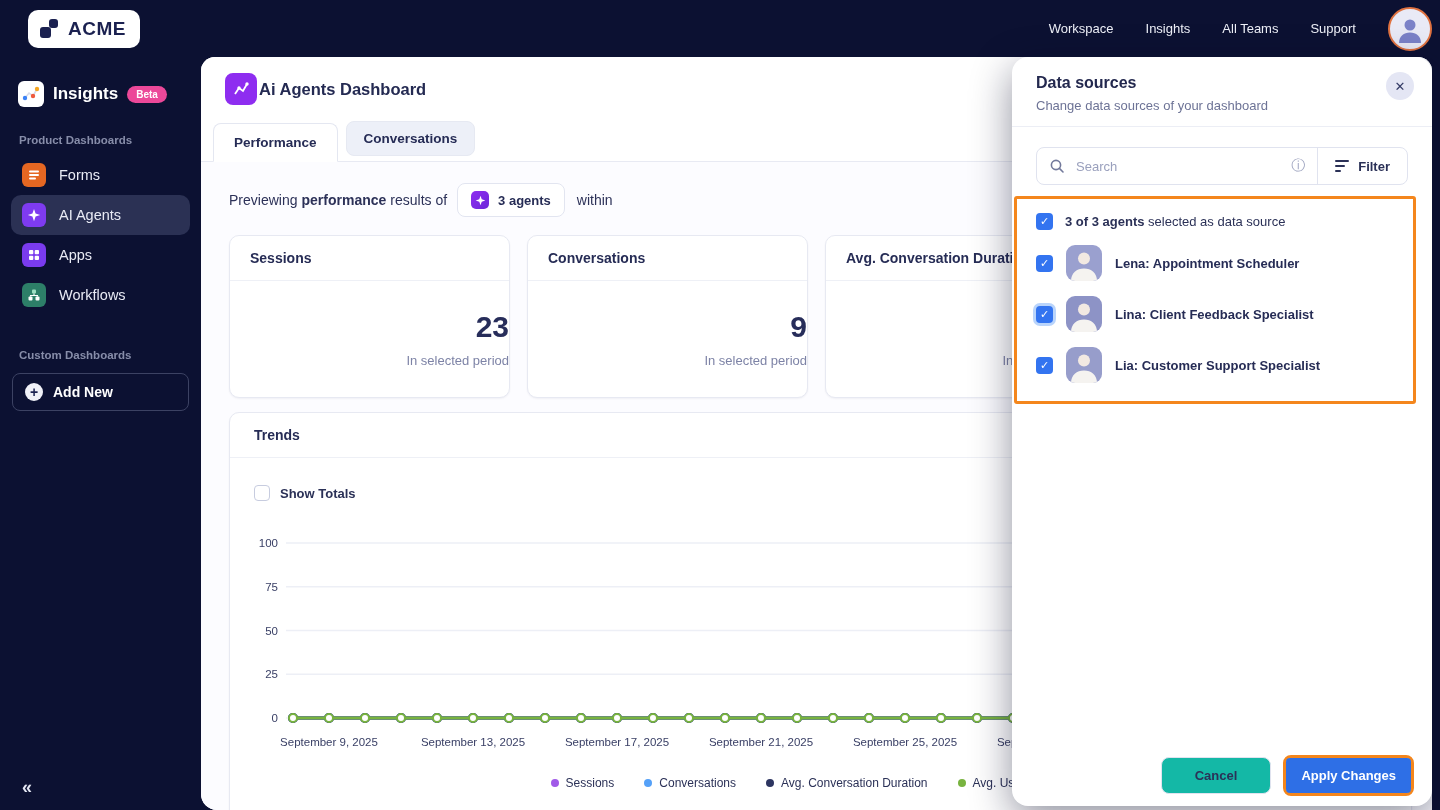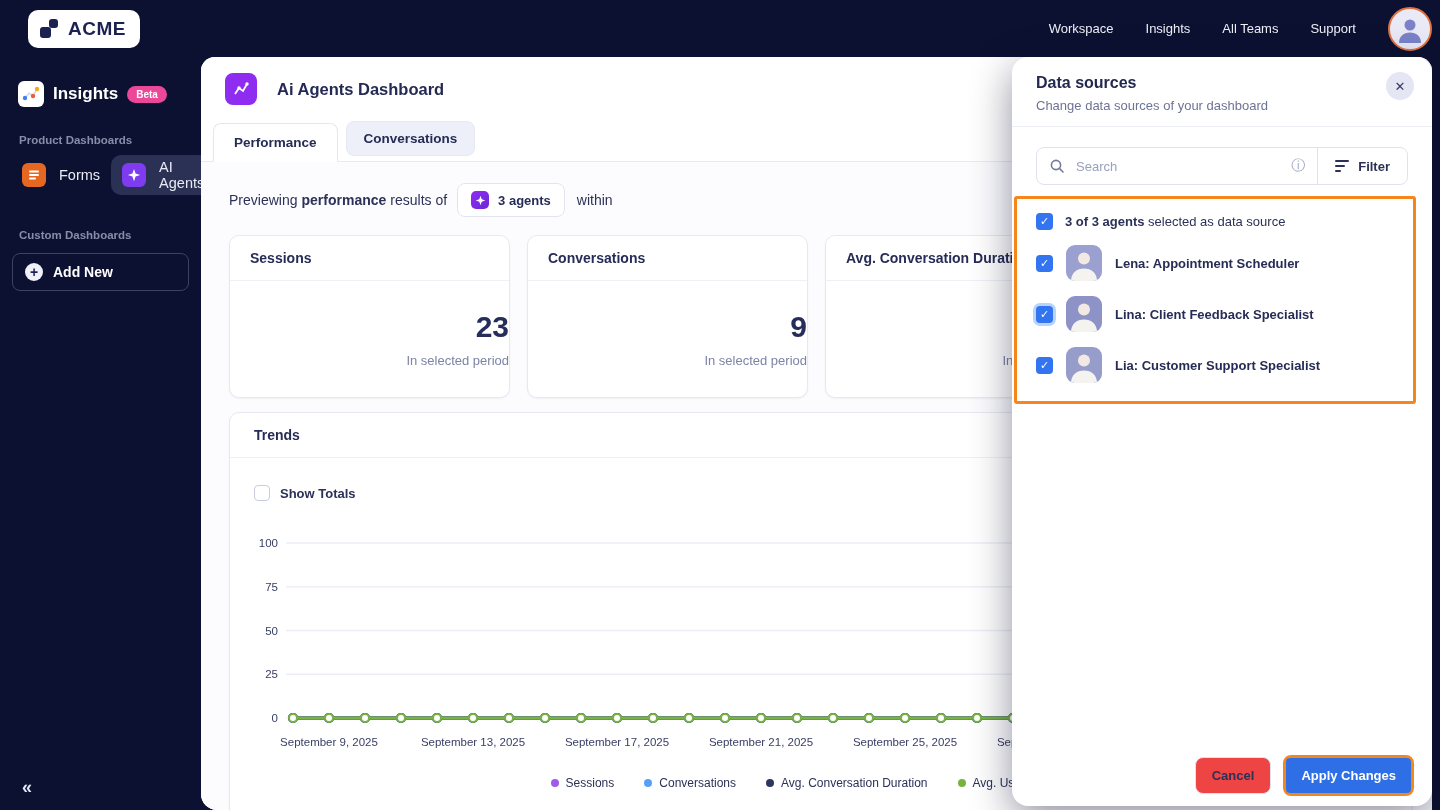--- a/index.html
+++ b/index.html
@@ -21,37 +21,37 @@
   .top-avatar{position:absolute;right:8px;top:7px;width:44px;height:44px;border-radius:50%;
         background:#e9eaf6;border:2.5px solid #e07240;display:flex;align-items:center;justify-content:center;overflow:hidden;}
 
   
   .sidebar{position:absolute;top:57px;left:0;width:201px;bottom:0;}
   .side-app{display:flex;align-items:center;gap:9px;padding:24px 0 0 18px;}
   .insights-icon{width:26px;height:26px;background:#fff;border-radius:6px;display:flex;align-items:center;justify-content:center;}
   .side-app-name{font-size:17px;font-weight:bold;color:#fff;}
   .beta-pill{background:#ec4899;color:#fff;font-size:10px;font-weight:bold;border-radius:9px;padding:3px 9px;}
   .side-label{margin:27px 0 9px 19px;font-size:11.5px;font-weight:bold;color:#878da9;}
-  #side-items{margin:0 11px;display:flex;flex-direction:row;gap:0;}
+  #side-items{margin:0 11px;display:flex;flex-direction:column;gap:0;}
   .side-item{display:flex;align-items:center;gap:13px;height:40px;padding:0 11px;border-radius:10px;
              color:#e9ebf5;font-size:14.5px;cursor:pointer;}
   .side-item.active{background:#2b3154;}
   .sicon{width:24px;height:24px;border-radius:6px;flex:none;display:flex;align-items:center;justify-content:center;}
   .sicon svg{display:block;}
   .add-new{margin:12px 12px 0;width:177px;height:38px;background:transparent;border:1px solid #3c4263;
            border-radius:8px;display:flex;align-items:center;gap:10px;padding:0 12px;cursor:pointer;}
   .add-new .plus{width:18px;height:18px;border-radius:50%;background:#f0f1f8;color:#1b2150;font-size:14px;
            font-weight:bold;display:flex;align-items:center;justify-content:center;line-height:1;}
   .add-new span.lbl{color:#fff;font-size:14px;font-weight:bold;}
   .collapse{position:absolute;left:22px;bottom:12px;color:#e4e7f3;font-size:18px;font-weight:bold;cursor:pointer;}
 
   
   .mainpanel{position:absolute;top:57px;left:201px;right:8px;bottom:0;background:#fff;
              border-radius:14px 14px 0 16px;overflow:hidden;display:flex;flex-direction:column;}
-  .main-head{height:64px;flex:none;display:flex;align-items:center;gap:20px;padding:0 24px;background:#fff;}
+  .main-head{height:64px;flex:none;display:flex;align-items:center;gap:2px;padding:0 24px;background:#fff;}
   .dash-icon{width:32px;height:32px;border-radius:8px;background:#8e2df0;display:flex;align-items:center;justify-content:center;}
   .main-title{font-size:16.5px;font-weight:bold;color:#242a52;}
   .tabs{flex:none;display:flex;align-items:flex-end;padding-left:12px;border-bottom:1px solid #e8eaf3;background:#fff;}
   .tab{font-size:13.5px;color:#262c55;cursor:pointer;}
   .tab.active{font-weight:bold;background:#fff;border:1px solid #e4e7f1;border-bottom-color:#fff;
       border-radius:8px 8px 0 0;padding:11px 20px;margin-bottom:-1px;}
   .tab.inactive{font-weight:600;background:#edf0f8;border:1px solid #e6e9f2;border-radius:8px;
       padding:9px 17px;margin:0 0 5px 8px;}
   .content{flex:1;background:#fcfcff;position:relative;overflow:hidden;}
 
@@ -110,21 +110,21 @@
                 padding:10px 0 14px;background:#fff;}
   .summary-row{display:flex;align-items:center;gap:12px;padding:4px 0 4px 19px;font-size:13px;color:#2b3157;}
   .summary-row .b{font-weight:bold;}
   .cb{width:17px;height:17px;flex:none;border-radius:4px;background:#3374f0;display:flex;align-items:center;
       justify-content:center;color:#fff;font-size:11px;cursor:pointer;}
   .cb.glow{box-shadow:0 0 0 3px #b9d4fb;}
   .agent-row{display:flex;align-items:center;gap:13px;padding:4px 0 4px 19px;margin-top:7px;cursor:pointer;}
   .agent-avatar{width:36px;height:36px;border-radius:9px;overflow:hidden;flex:none;}
   .agent-name{font-size:13px;font-weight:bold;color:#262c55;}
   .dp-foot{position:absolute;bottom:10px;right:18px;display:flex;align-items:center;gap:12px;}
-  .btn-cancel{padding:10px 16px;background:#ef4444;border:1px solid #e0e3ef;border-radius:8px;font-size:13px;
+  .btn-cancel{padding:10px 33px;background:#14b8a6;border:1px solid #e0e3ef;border-radius:8px;font-size:13px;
               font-weight:600;color:#2b3157;cursor:pointer;font-family:"Liberation Sans",sans-serif;}
   .apply-wrap{border:3px solid #f4861c;border-radius:8px;}
   .btn-apply{display:block;padding:10px 15px;background:#2e6fe6;border:0;border-radius:4px;color:#fff;
              font-size:13px;font-weight:600;cursor:pointer;font-family:"Liberation Sans",sans-serif;}
 </style>
 </head>
 <body>
 
 <div class="stage">
 

